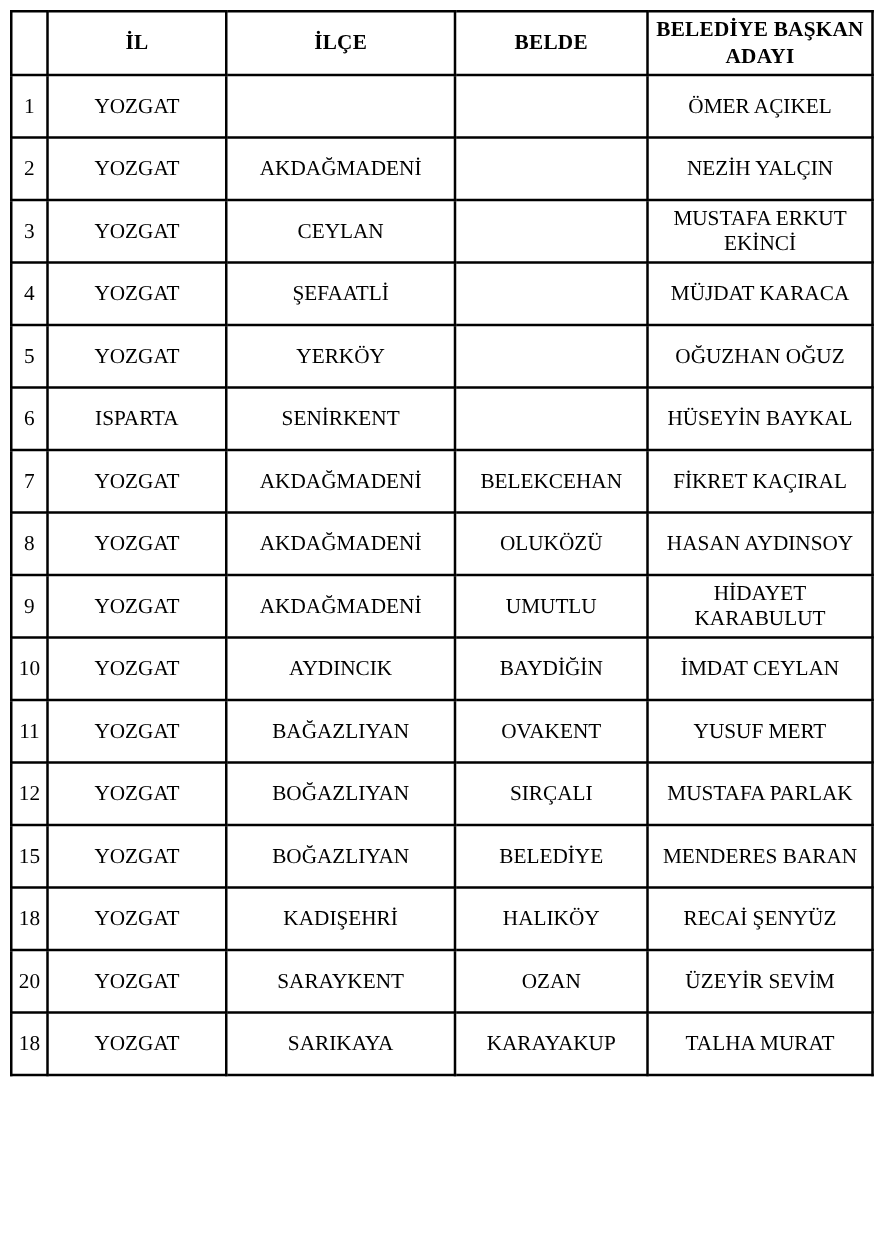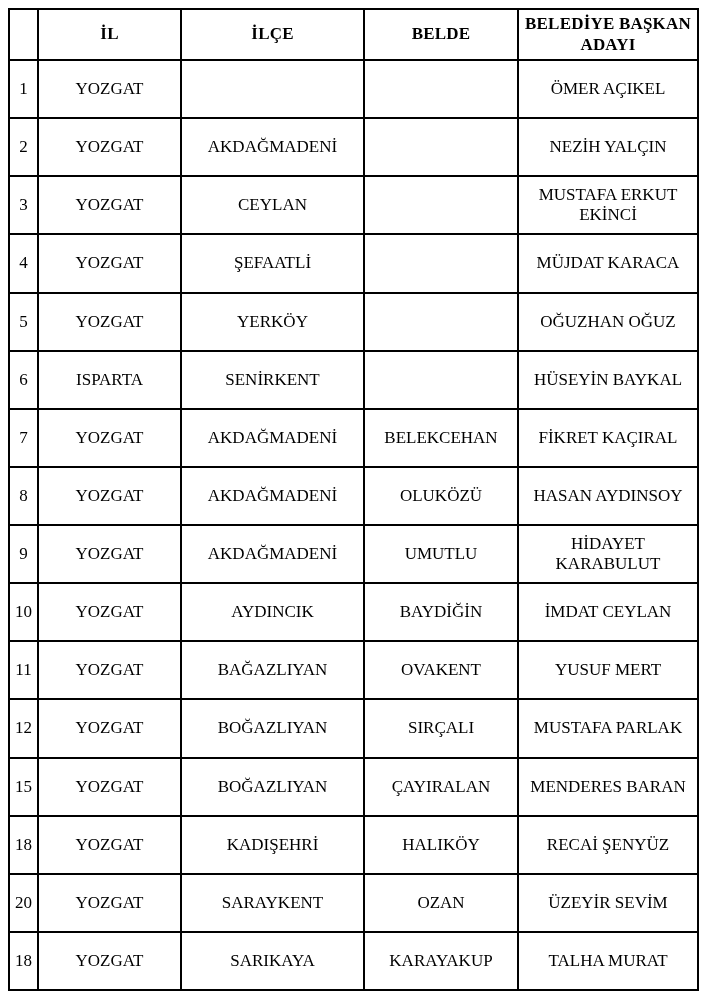--- a/index.html
+++ b/index.html
@@ -9,21 +9,21 @@
     height: 1000px;
     background: #ffffff;
     overflow: hidden;
     font-family: "Liberation Serif", "DejaVu Serif", serif;
   }
   table.candidates {
     border-collapse: collapse;
     table-layout: fixed;
     margin: 8px 0 16px 8px;
     width: 689px;
-    height: 983px;
+    height: 853px;
   }
   th, td {
     border: 2px solid #000000;
     color: #000000;
     text-align: center;
     vertical-align: middle;
     font-size: 17px;
     line-height: 1.18;
     padding: 1px 4px;
     white-space: pre-line;
@@ -160,21 +160,21 @@
     <td>SIRÇALI</td>
     <td>MUSTAFA PARLAK</td>
   </tr>
 
 
 
   <tr>
     <td>15</td>
     <td>YOZGAT</td>
     <td>BOĞAZLIYAN</td>
-    <td>ÇAYIRALAN</td>
+    <td>BELEDİYE</td>
     <td>MENDERES BARAN</td>
   </tr>
 
 
 
   <tr>
     <td>18</td>
     <td>YOZGAT</td>
     <td>KADIŞEHRİ</td>
     <td>HALIKÖY</td>

